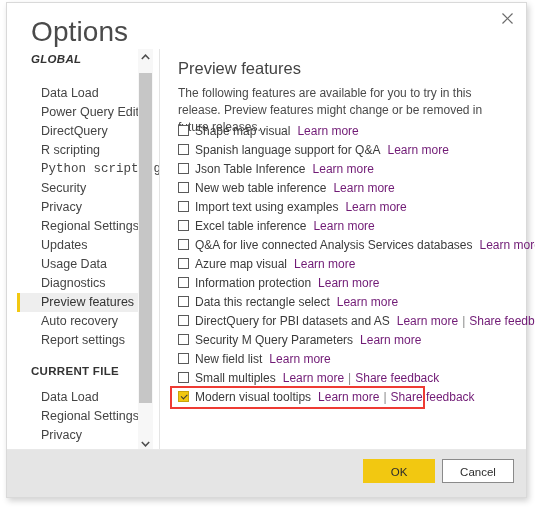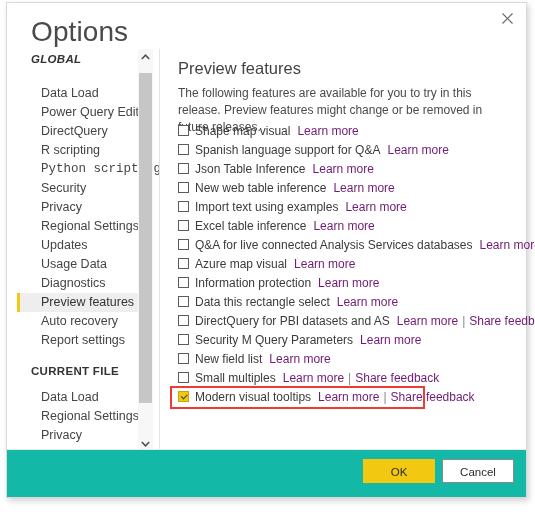--- a/index.html
+++ b/index.html
@@ -230,21 +230,21 @@
   }
   .feature-link.after-sep { margin-left: 4px; }
 
   
   #footer {
     position: absolute;
     left: 0;
     bottom: 0;
     width: 100%;
     height: 47px;
-    background: #14b8a6;
+    background: #e5e5e5;
     border-top: 1px solid #e8e8e8;
   }
   .footer-btn {
     position: absolute;
     top: 9px;
     height: 24px;
     font-size: 11.5px;
     line-height: 24px;
     text-align: center;
     cursor: pointer;

